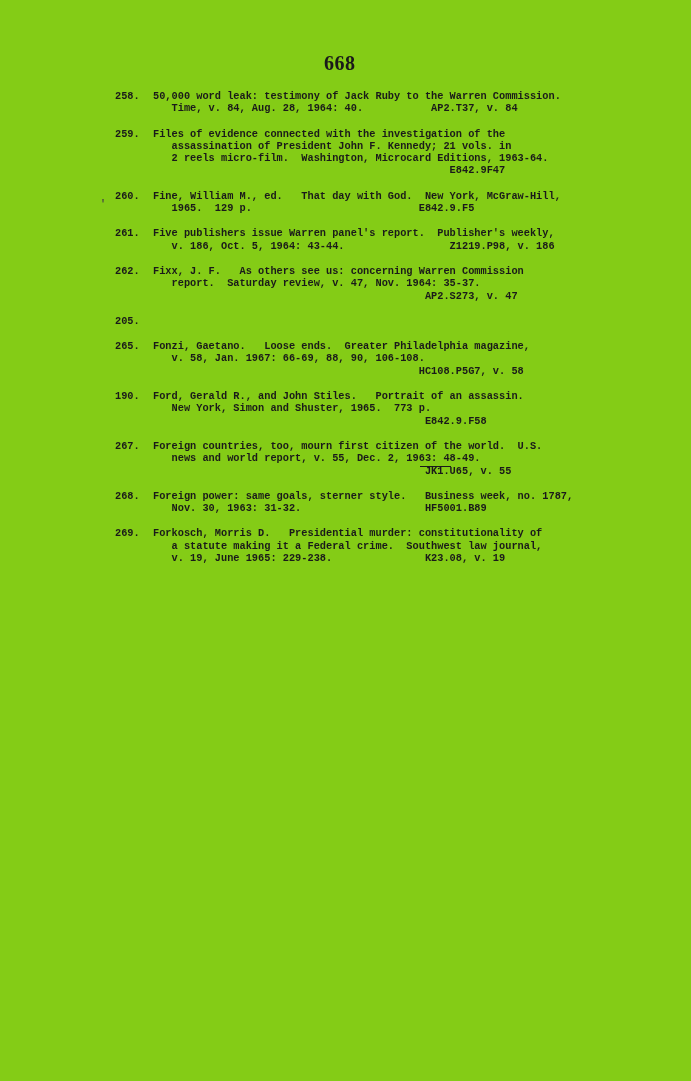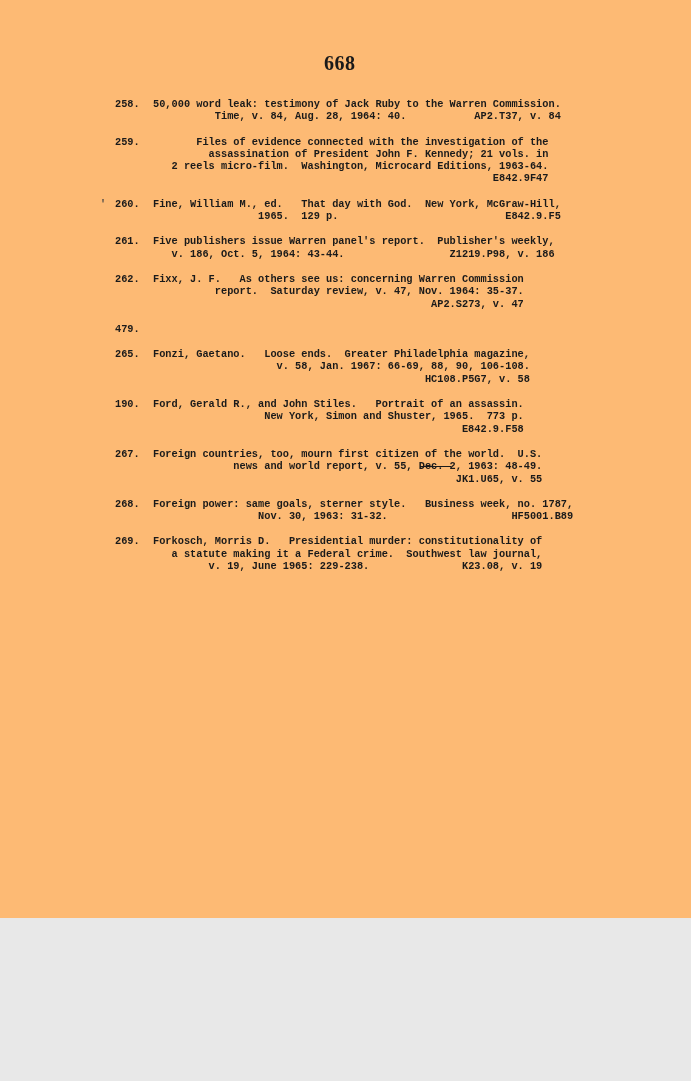--- a/index.html
+++ b/index.html
@@ -1,21 +1,21 @@
 <!DOCTYPE html>
 <html><head>
 <meta charset="utf-8">
 <style>
   html, body { margin: 0; padding: 0; }
   body { background: #e8e8e8; }
   .scan-page {
     position: relative;
     width: 691px;
-    height: 918px;
-    background: #fdba74;
+    height: 1081px;
+    background: #84cc16;
     overflow: hidden;
     font-family: "Liberation Mono", monospace;
   }
   .page-number {
     position: absolute;
     left: 324px;
     top: 52px;
     font-family: "Liberation Serif", serif;
     font-size: 20px;
     font-weight: 600;
@@ -26,41 +26,40 @@
     position: absolute;
     left: 100px;
     top: 199px;
     font-size: 10px;
     font-weight: bold;
     color: #444;
   }
   .entries {
     position: absolute;
     left: 115px;
-    top: 98px;
+    top: 90px;
     width: 480px;
   }
   .entry {
     display: flex;
     align-items: flex-start;
     margin-bottom: 13px;
   }
   .entry-number {
     flex: 0 0 38px;
     width: 38px;
     font: bold 10.3px/12.3px "Liberation Mono", monospace;
     color: #1a1a1a;
     white-space: pre;
   }
   .entry-citation {
     margin: 0;
     font: bold 10.3px/12.3px "Liberation Mono", monospace;
     color: #1a1a1a;
     white-space: pre;
-    text-align: right;
   }
   .underline-mark {
     position: absolute;
     left: 420px;
     top: 466px;
     width: 31px;
     height: 1px;
     background: #1a1a1a;
   }
 </style>
@@ -102,21 +101,21 @@
 
     <div class="entry">
       <div class="entry-number">262.</div>
       <pre class="entry-citation">Fixx, J. F.   As others see us: concerning Warren Commission
    report.  Saturday review, v. 47, Nov. 1964: 35-37.
                                             AP2.S273, v. 47</pre>
     </div>
 
 
     <div class="entry">
-      <div class="entry-number">479.</div>
+      <div class="entry-number">205.</div>
     </div>
 
     <div class="entry">
       <div class="entry-number">265.</div>
       <pre class="entry-citation">Fonzi, Gaetano.   Loose ends.  Greater Philadelphia magazine,
    v. 58, Jan. 1967: 66-69, 88, 90, 106-108.
                                            HC108.P5G7, v. 58</pre>
     </div>
 
     <div class="entry">

